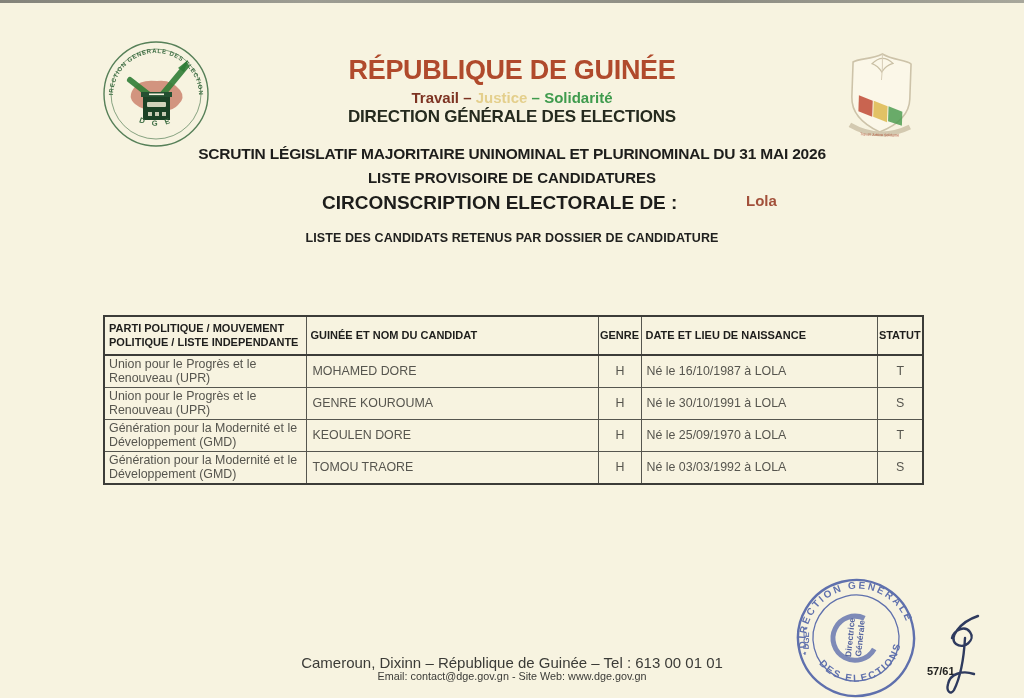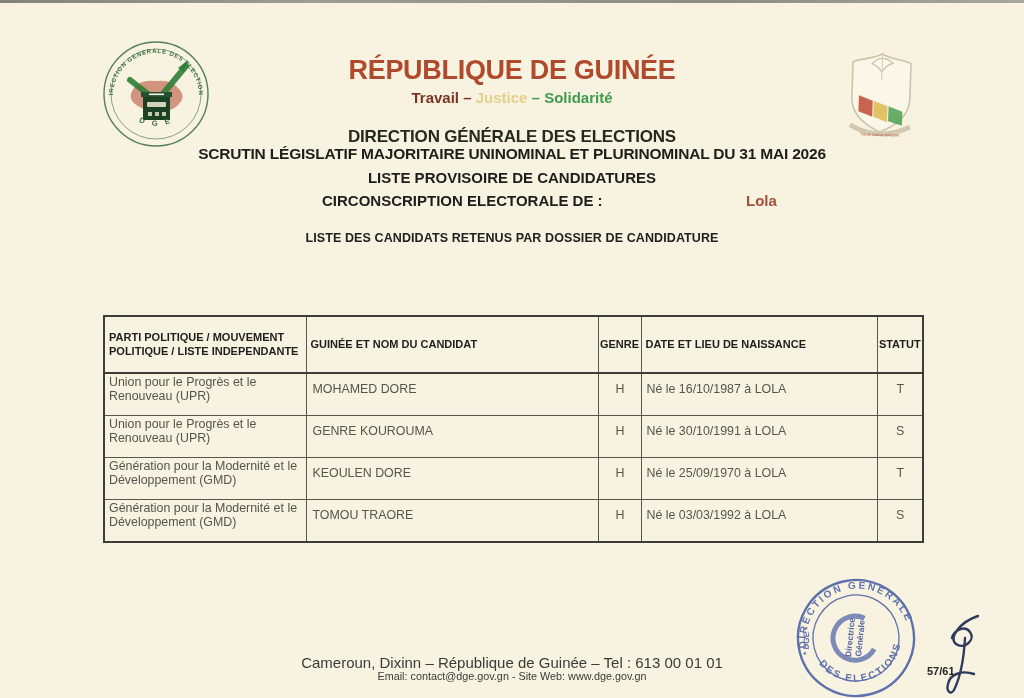--- a/index.html
+++ b/index.html
@@ -7,34 +7,34 @@
   .page{position:relative;width:1024px;height:698px;background:var(--page-bg,#f7f3e0);overflow:hidden;box-shadow:0 0 6px rgba(0,0,0,.3);}
   .scan-strip{position:absolute;top:0;left:0;width:100%;height:3px;background:linear-gradient(90deg,#6f6f68,#8d8d85 30%,#7a7a72 70%,#9a9a90);opacity:.85;}
   .centered{position:absolute;left:0;right:0;text-align:center;}
   .doc-title{top:55px;font-size:27px;font-weight:bold;letter-spacing:-.3px;color:var(--title-red,#b04a2c);}
   .motto{top:89px;font-size:15px;font-weight:bold;}
   .motto .w1{color:var(--motto-maroon,#7d3322);}
   .motto .sep1{color:var(--motto-maroon,#7d3322);}
   .motto .w2{color:var(--motto-yellow,#e4cf8c);}
   .motto .sep2{color:var(--motto-green,#3f9b4d);}
   .motto .w3{color:var(--motto-green,#3f9b4d);}
-  .direction{top:107px;font-size:17px;font-weight:bold;color:#252a1e;letter-spacing:-.2px;margin-top:20px;}
+  .direction{top:107px;font-size:17px;font-weight:bold;color:#252a1e;letter-spacing:-.2px;}
   .scrutin{top:145px;font-size:15.5px;font-weight:bold;color:#1d1d1b;letter-spacing:-.2px;}
   .liste-prov{top:169px;font-size:15px;font-weight:bold;color:#1d1d1b;}
   .circ-row{position:absolute;top:192px;left:0;right:0;height:20px;}
-  .circ-label{position:absolute;left:322px;font-size:15px;font-weight:bold;color:#1d1d1b;}
+  .circ-label{position:absolute;left:322px;font-size:19px;font-weight:bold;color:#1d1d1b;}
   .circ-value{position:absolute;left:746px;font-size:15px;font-weight:bold;color:var(--value-rust,#a2503a);}
   .caption{top:231px;font-size:12.5px;font-weight:bold;color:#21211f;letter-spacing:.1px;}
 
   table.cand{position:absolute;left:103px;top:275px;width:819px;border-collapse:collapse;table-layout:fixed;background:transparent;margin-top:40px;}
   table.cand th,table.cand td{border:1px solid #56564f;overflow:hidden;}
   table.cand{border:2px solid #3c3c38;}
   table.cand thead th{height:31px;font-size:11px;font-weight:bold;color:#1e1e1c;text-align:left;padding:1px 3px 1px 4px;line-height:1.25;vertical-align:middle;border-bottom:2px solid #3c3c38;}
-  table.cand thead th.c3,table.cand thead th.c5{text-align:center;padding:12px 0;}
-  table.cand tbody td{height:29px;font-size:12.4px;color:#56554e;vertical-align:middle;padding:1px 3px 11px 4px;line-height:1.12;}
+  table.cand thead th.c3,table.cand thead th.c5{text-align:center;padding:3px 0;}
+  table.cand tbody td{height:29px;font-size:12.4px;color:#56554e;vertical-align:middle;padding:1px 3px 1px 4px;line-height:1.12;}
   table.cand td.c2{padding-left:6px;}
   table.cand td.c3,table.cand td.c5{text-align:center;}
   table.cand td.c4{padding-left:5px;}
 
   .footer-line1{top:654px;font-size:15px;color:#3b3b37;}
   .footer-line2{top:670px;font-size:10.8px;color:#3b3b37;}
   .page-number{position:absolute;left:927px;top:665px;font-size:11px;font-weight:bold;color:#232321;}
 
   .seal-left{position:absolute;left:100px;top:38px;}
   .arms-right{position:absolute;left:841px;top:46px;transform:rotate(2deg);}

